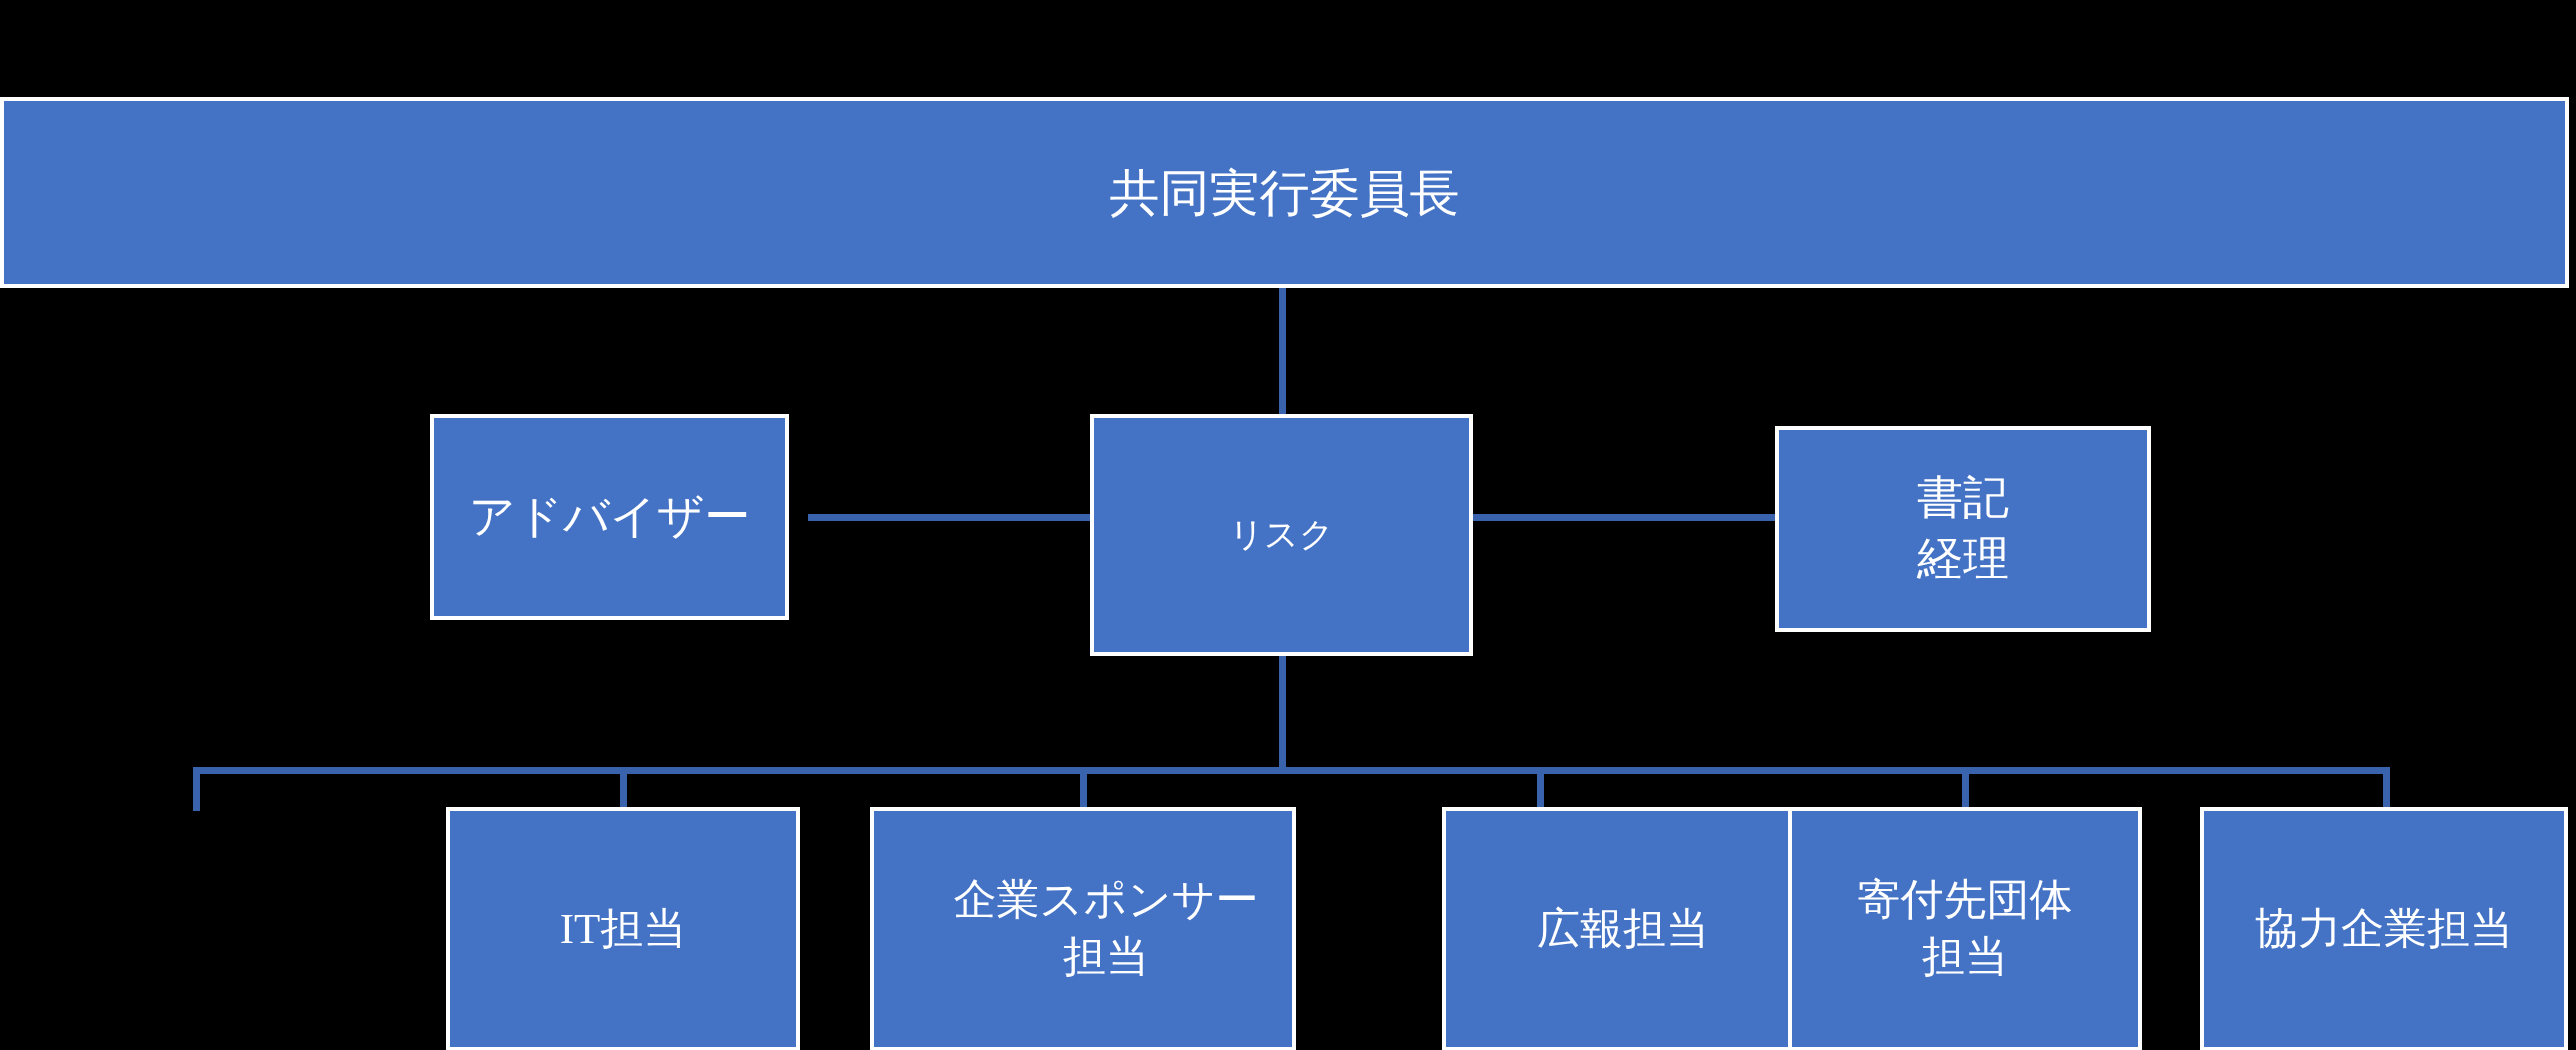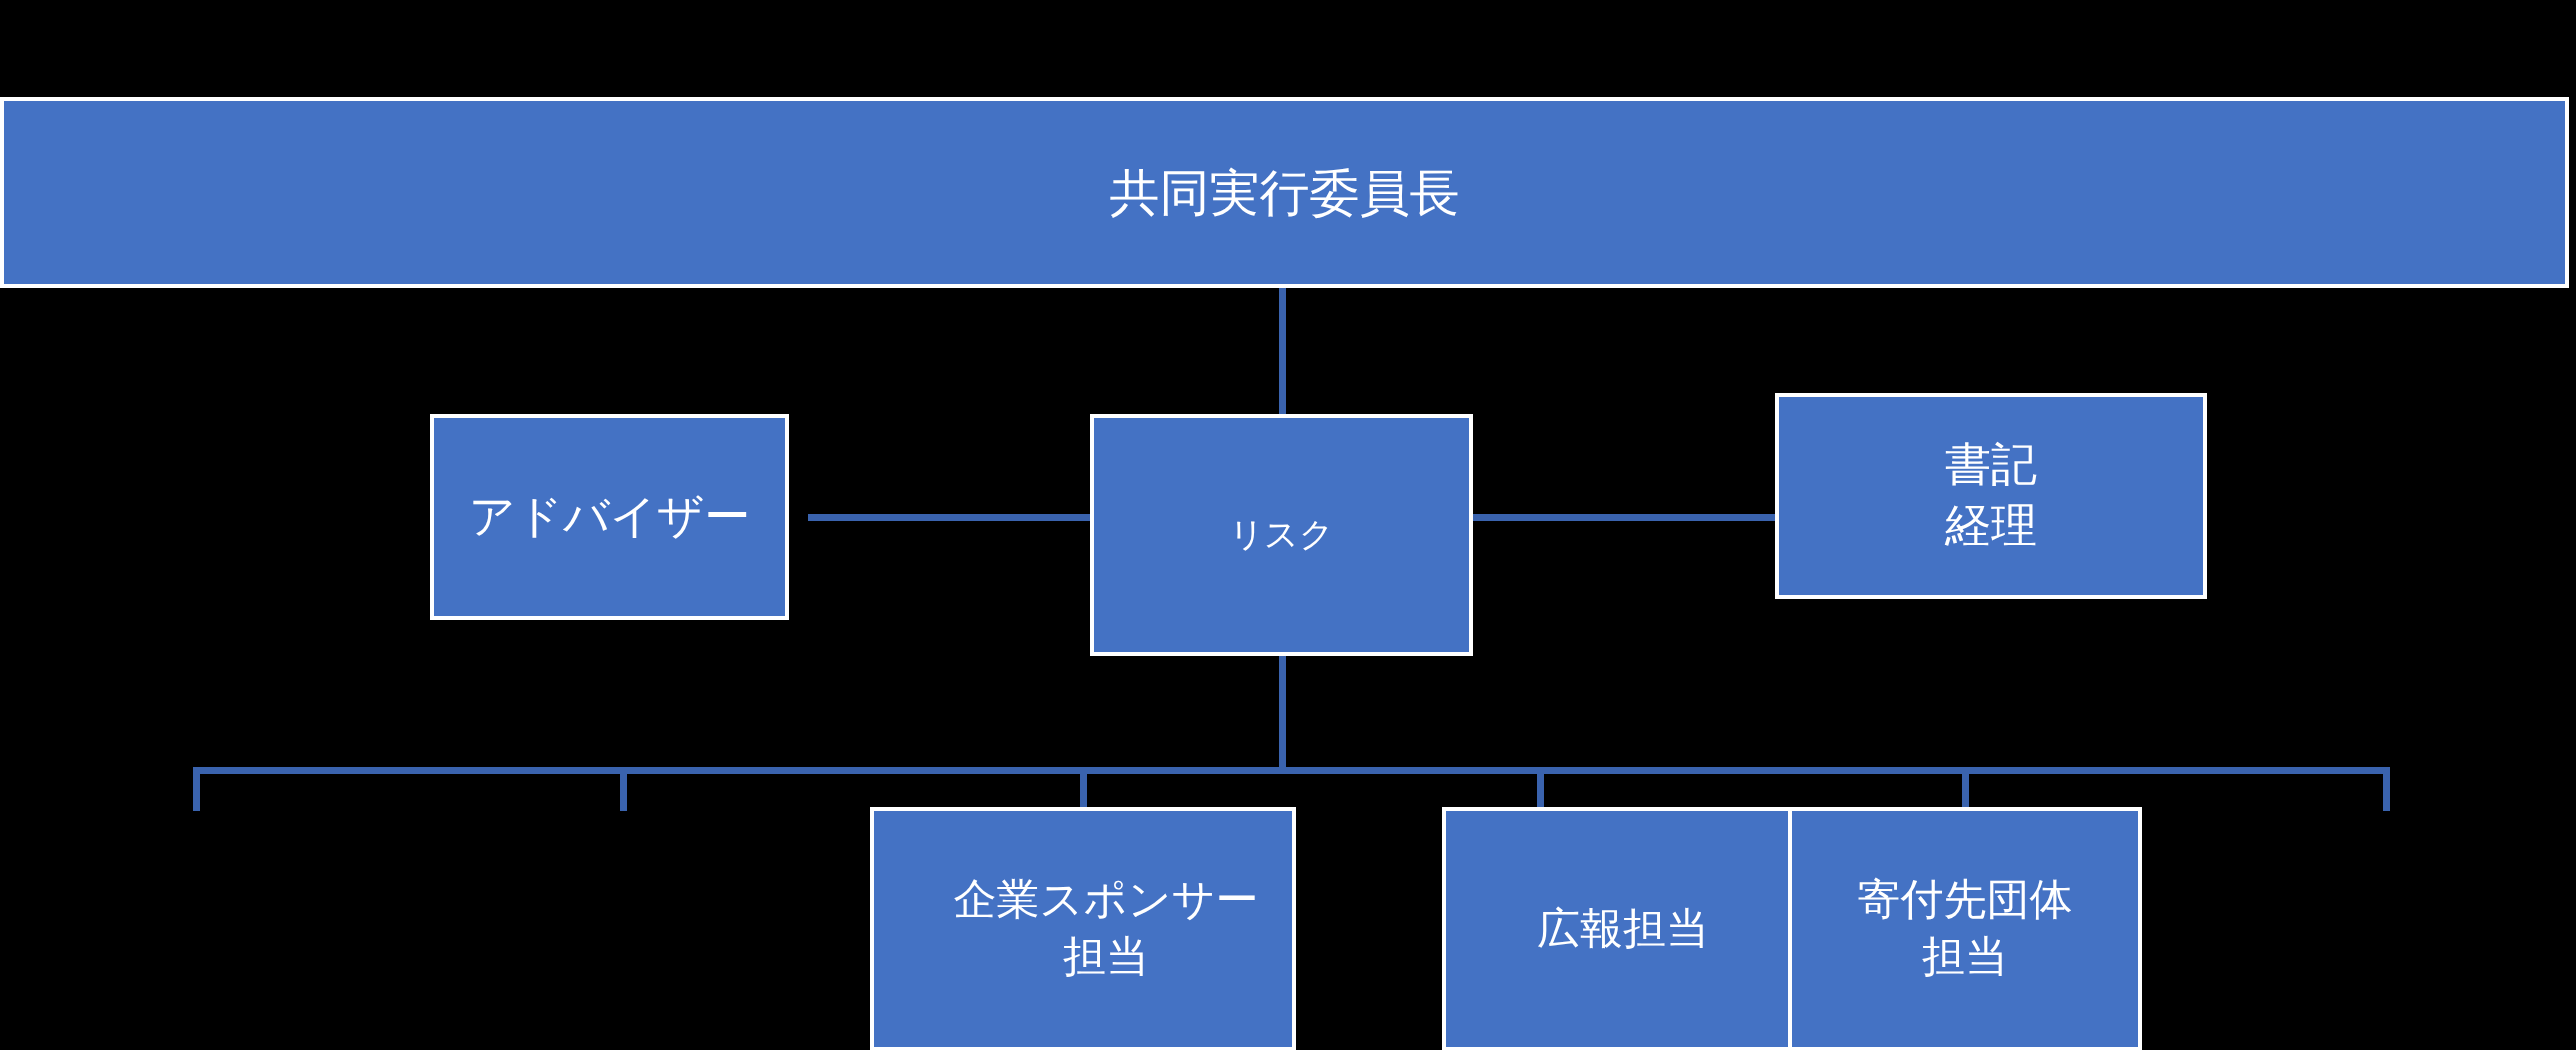--- a/index.html
+++ b/index.html
@@ -29,21 +29,21 @@
     text-align: center;
     color: #FFFFFF;
     line-height: 1.32;
     white-space: pre-line;
     z-index: 3;
   }
 
   .box-root      { left: 0px;    top: 97px; width: 2569px; height: 191px; font-size: 50px; }
   .box-advisor   { left: 430px;  top: 414px; width: 359px;  height: 206px; font-size: 46px; }
   .box-risk      { left: 1090px; top: 414px; width: 383px;  height: 242px; font-size: 34px; }
-  .box-secretary { left: 1775px; top: 393px; width: 432px;  height: 206px; font-size: 46px; }
+  .box-secretary { left: 1775px; top: 426px; width: 376px;  height: 206px; font-size: 46px; }
 
   .leaf {
     top: 807px;
     height: 244px;
     font-size: 43px;
   }
   .leaf-0 { left: 21px;   width: 354px; }
   .leaf-1 { left: 446px;  width: 354px; }
   .leaf-2 { left: 870px;  width: 426px; padding-left: 46px; }
   .leaf-3 { left: 1442px; width: 354px; padding-left: 8px; }
@@ -95,20 +95,22 @@
   <div class="line line-v drop drop-4"></div>
   <div class="line line-v drop drop-5"></div>
 
   <div class="org-box box-root">共同実行委員長</div>
 
   <div class="org-box box-advisor">アドバイザー</div>
   <div class="org-box box-risk">リスク</div>
   <div class="org-box box-secretary">書記
 経理</div>
 
+  <div class="org-box leaf leaf-1">IT担当</div>
   <div class="org-box leaf leaf-2">企業スポンサー
 担当</div>
   <div class="org-box leaf leaf-3">広報担当</div>
   <div class="org-box leaf leaf-4">寄付先団体
 担当</div>
+  <div class="org-box leaf leaf-5">協力企業担当</div>
 
 </div>
 
 
 </body></html>

